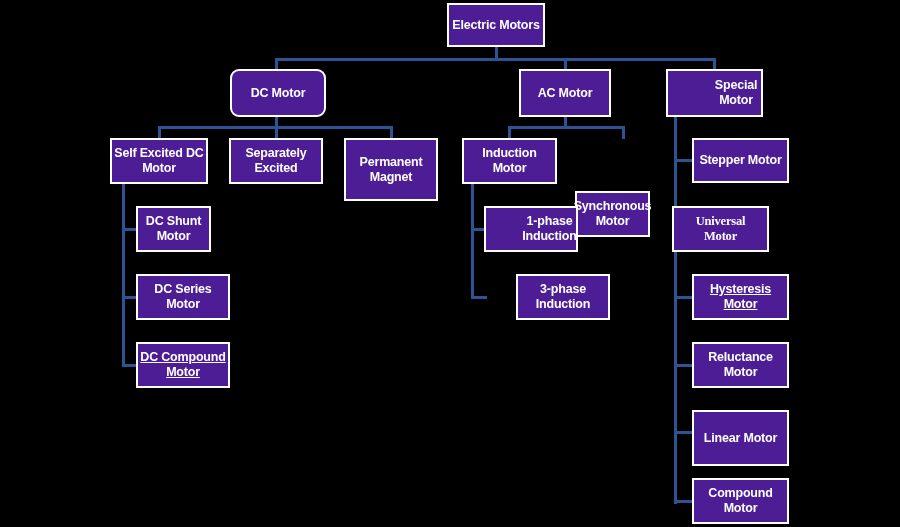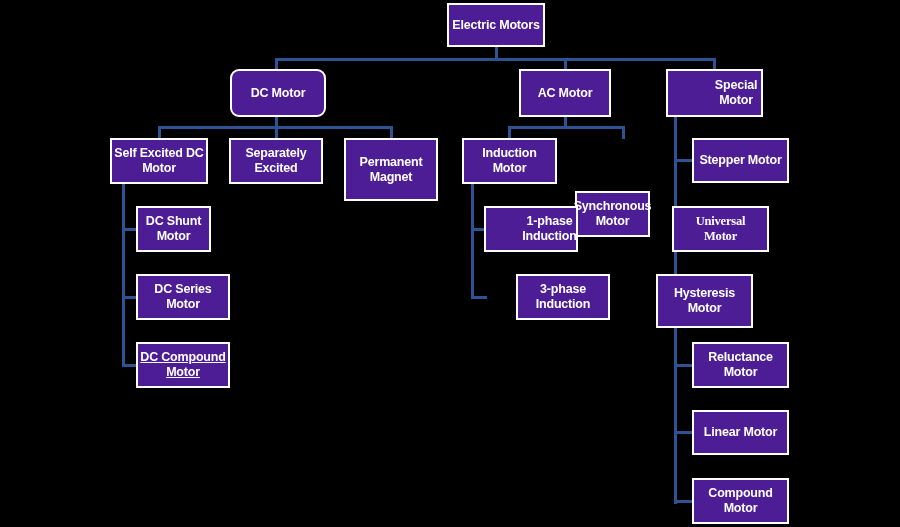--- a/index.html
+++ b/index.html
@@ -74,25 +74,25 @@
   <div class="node" style="left: 575px; top: 144px; width: 75px; height: 46px; margin-top: 47px;">Synchronous
 Motor</div>
   <div class="node" style="left: 484px; top: 206px; width: 94px; height: 46px; padding-left: 39px;">1-phase
 Induction</div>
   <div class="node" style="left: 484px; top: 274px; width: 94px; height: 46px; margin-left: 32px;">3-phase
 Induction</div>
 
   <div class="node" style="left: 692px; top: 138px; width: 97px; height: 45px;">Stepper Motor</div>
   <div class="node" style="left: 672px; top: 206px; width: 97px; height: 46px; font-family: Liberation Serif, serif;">Universal
 Motor</div>
-  <div class="node" style="left: 656px; top: 274px; width: 97px; height: 54px;">Hysteresis
+  <div class="node" style="left: 692px; top: 274px; width: 97px; height: 46px; text-decoration: underline;">Hysteresis
 Motor</div>
   <div class="node" style="left: 692px; top: 342px; width: 97px; height: 46px;">Reluctance
 Motor</div>
-  <div class="node" style="left: 692px; top: 410px; width: 97px; height: 45px;">Linear Motor</div>
+  <div class="node" style="left: 692px; top: 410px; width: 97px; height: 56px;">Linear Motor</div>
   <div class="node" style="left: 692px; top: 478px; width: 97px; height: 46px;">Compound
 Motor</div>
 
 <div class="conn v" style="left: 495px; top: 47px; height: 12px;"></div>
     <div class="conn h" style="left: 275px; top: 58px; width: 440px;"></div>
     <div class="conn v" style="left: 275px; top: 58px; height: 12px;"></div>
     <div class="conn v" style="left: 564px; top: 58px; height: 12px;"></div>
     <div class="conn v" style="left: 713px; top: 58px; height: 12px;"></div>
     <div class="conn v" style="left: 275px; top: 117px; height: 12px;"></div>
     <div class="conn h" style="left: 158px; top: 126px; width: 234px;"></div>

